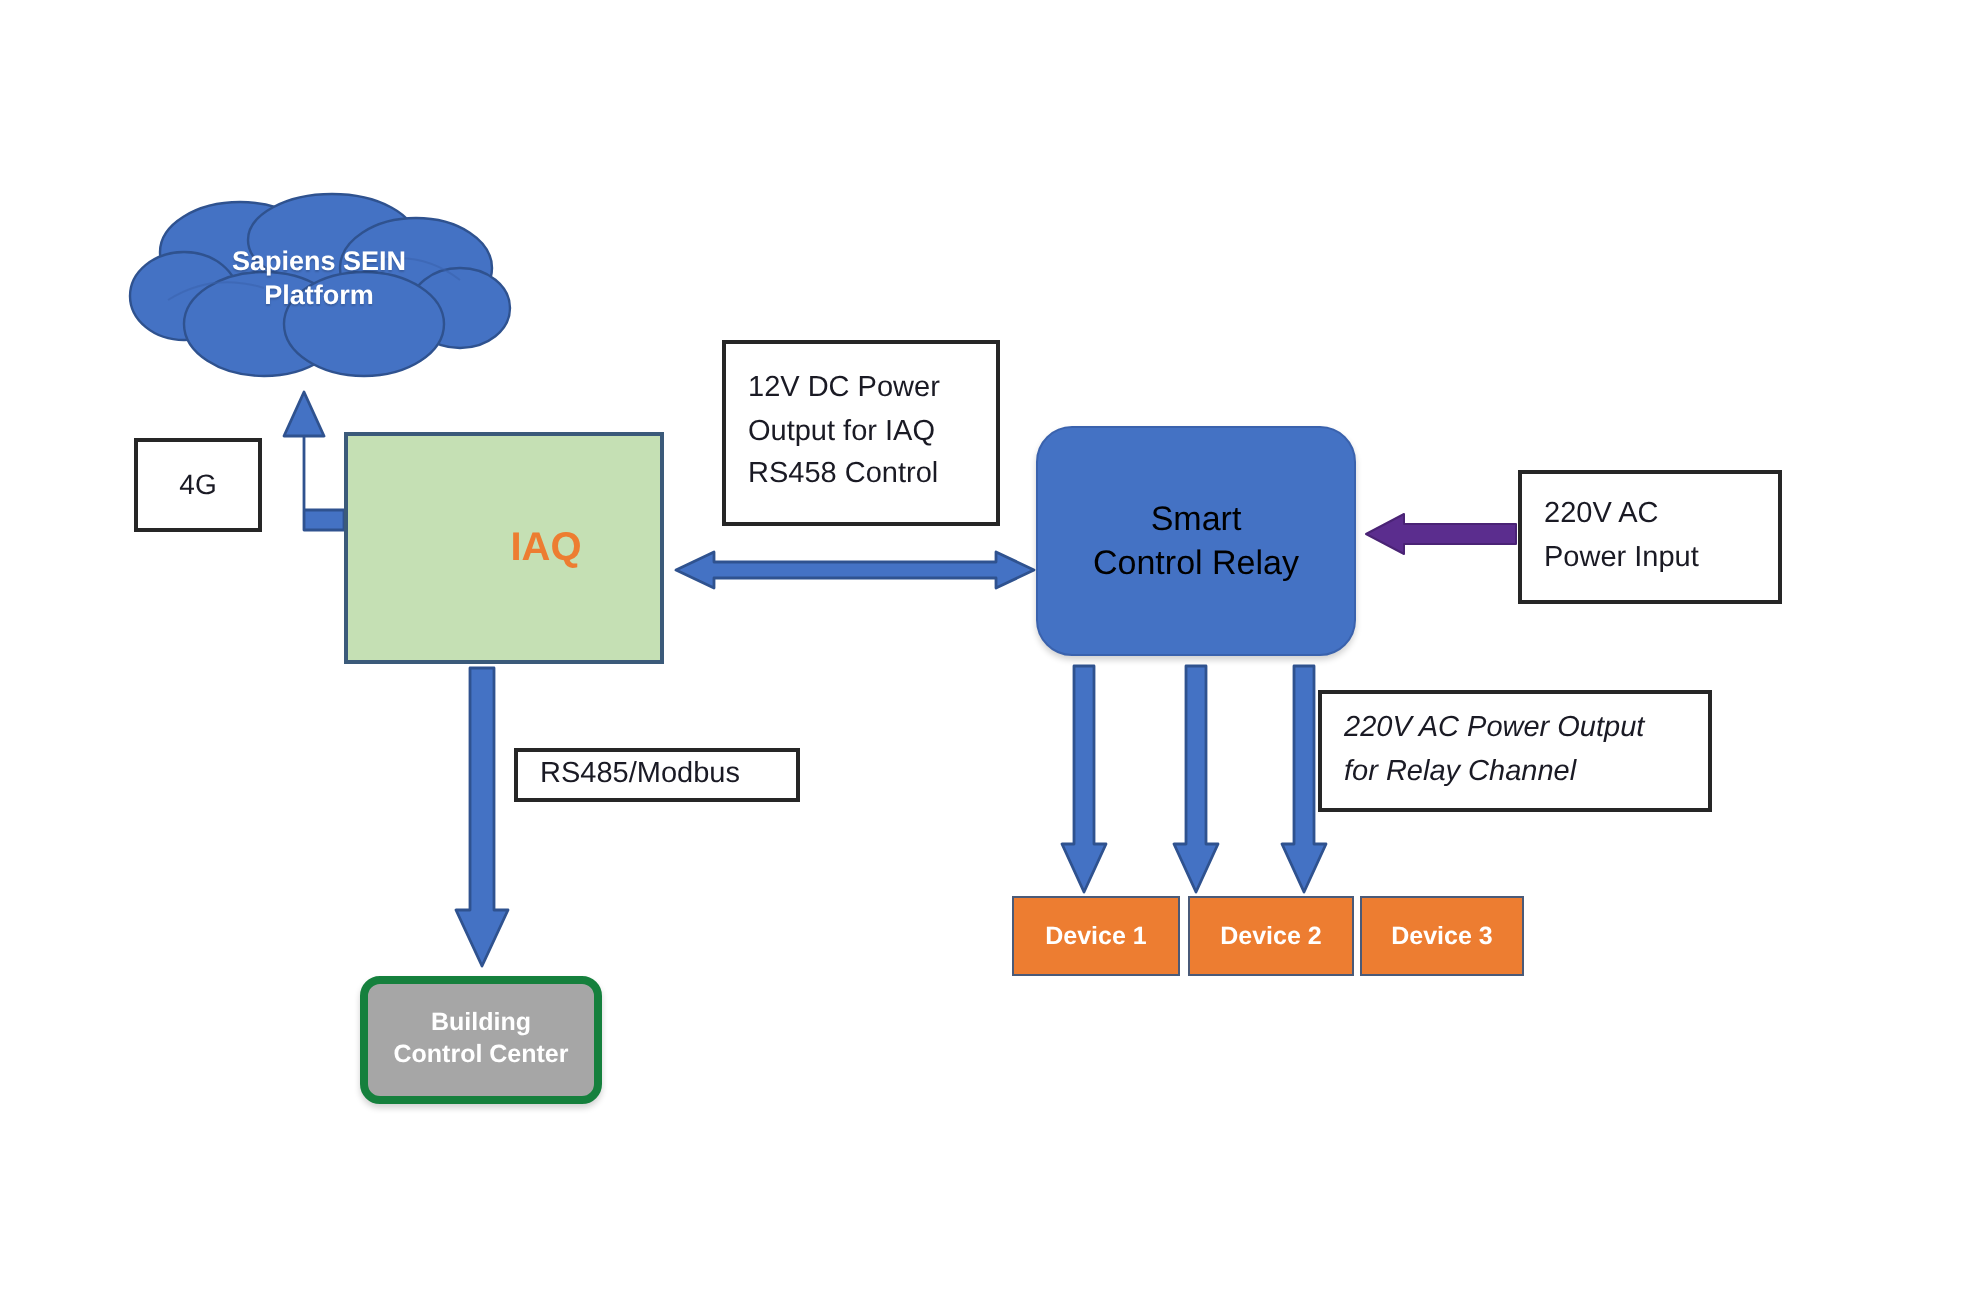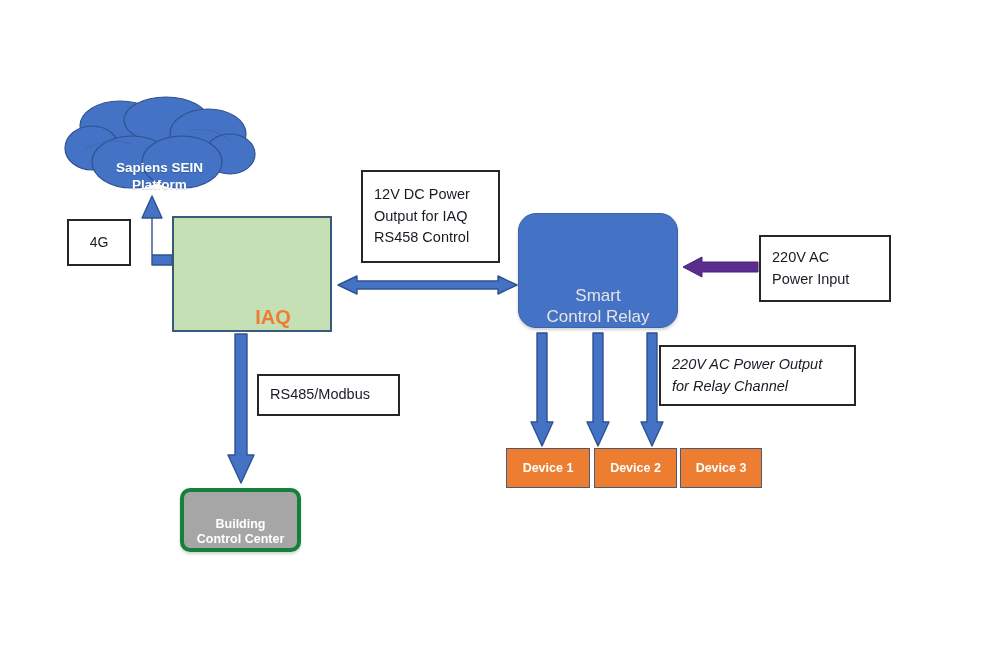--- a/index.html
+++ b/index.html
@@ -12,21 +12,21 @@
     width: 983px;
     height: 657px;
     background: #ffffff;
     font-family: "Liberation Sans", sans-serif;
     overflow: hidden;
   }
   .node {
     position: absolute;
     box-sizing: border-box;
     display: flex;
-    align-items: flex-end;
+    align-items: center;
     justify-content: center;
     text-align: center;
     line-height: 1.25;
   }
 
   
   #cloud-node {
     left: 62px;
     top: 96px;
     width: 195px;
@@ -69,21 +69,21 @@
     left: 518px;
     top: 213px;
     width: 160px;
     height: 115px;
     background: #4472c4;
     border: 1px solid #3a62ad;
     border-radius: 18px;
     box-shadow: 0 2px 3px rgba(0,0,0,0.18);
   }
   #relay-label {
-    color: #e5e5e5;
+    color: #000000;
     font-size: 17px;
     font-weight: normal;
     white-space: pre-line;
   }
 
   
   #bcc-node {
     left: 180px;
     top: 488px;
     width: 121px;
@@ -141,21 +141,21 @@
     left: 659px;
     top: 345px;
     width: 197px;
     height: 61px;
     font-style: italic;
   }
   #annot-rs485 {
     left: 257px;
     top: 374px;
     width: 143px;
-    height: 42px;
+    height: 27px;
   }
 
   
   .device {
     position: absolute;
     box-sizing: border-box;
     top: 448px;
     height: 40px;
     background: #ed7d31;
     border: 1px solid #4a5a78;

